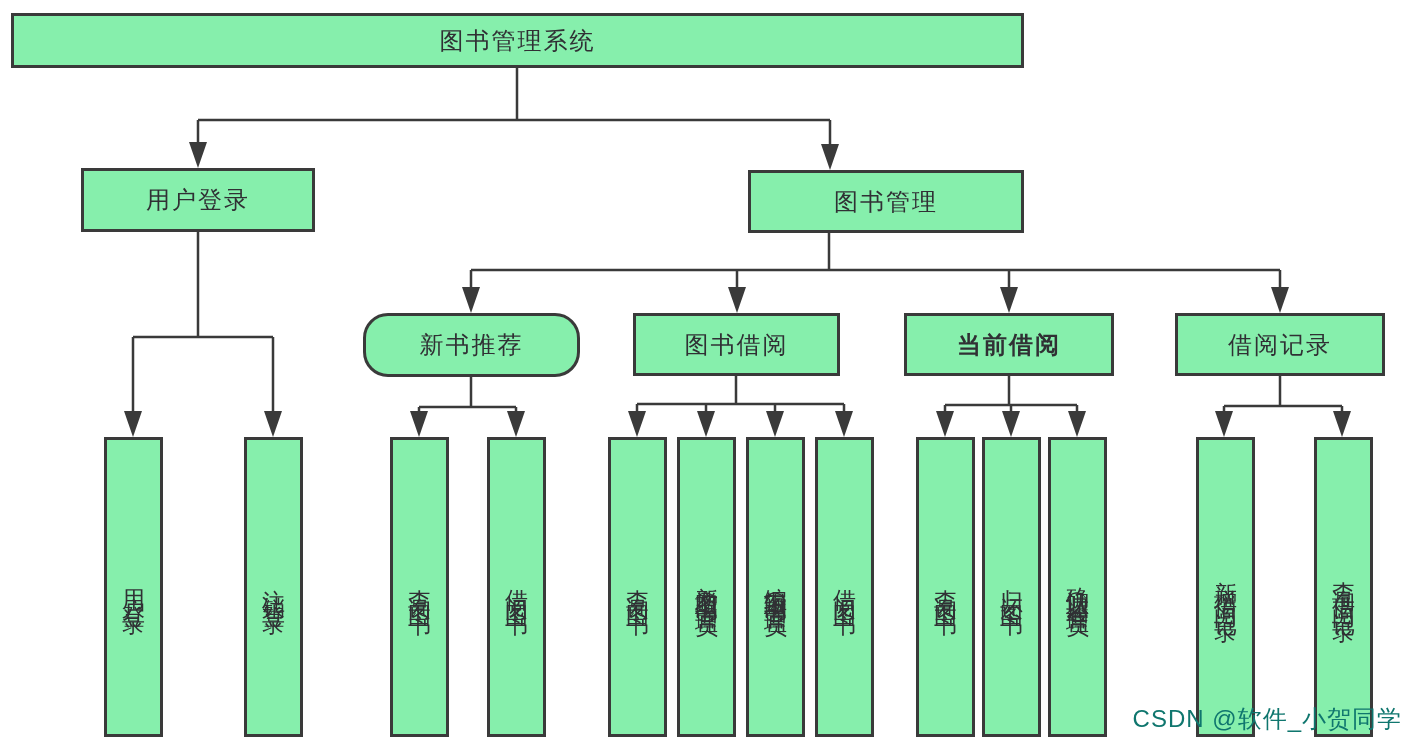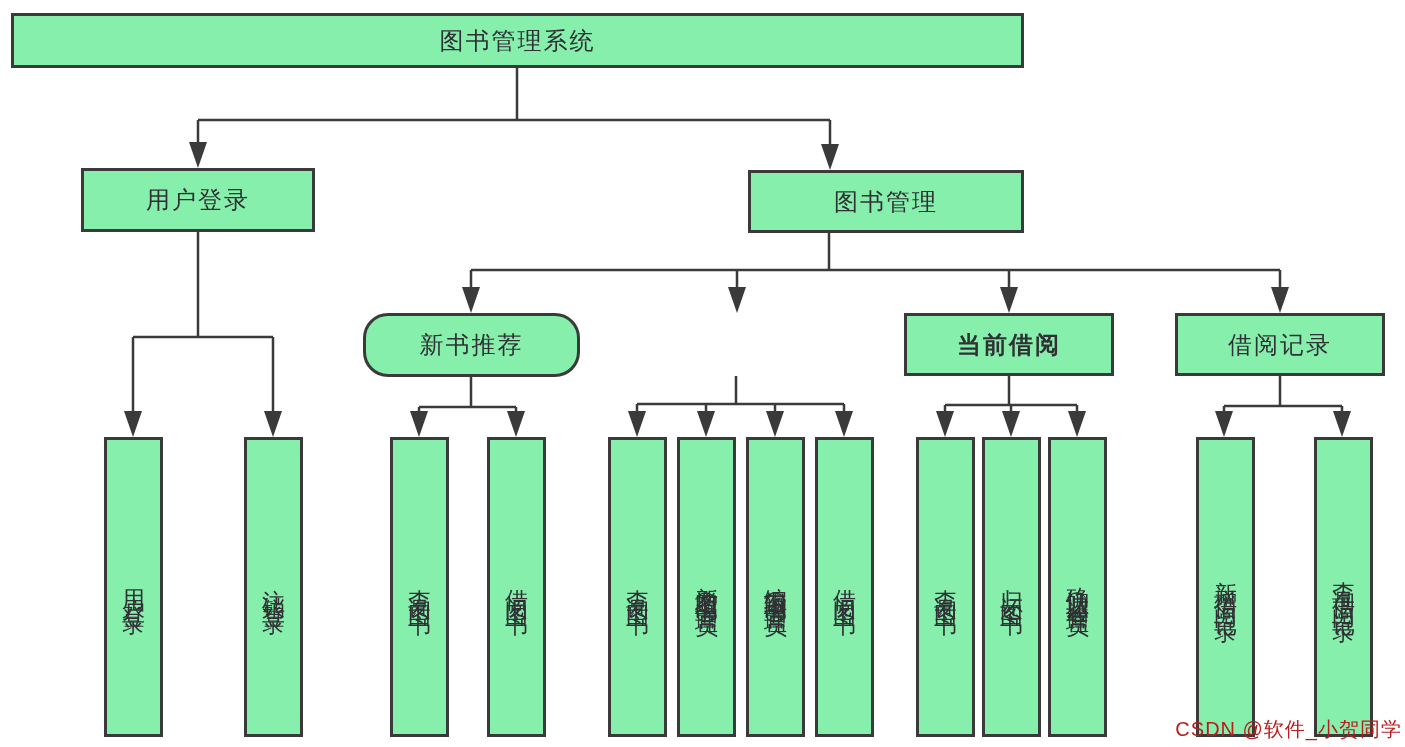--- a/index.html
+++ b/index.html
@@ -60,24 +60,24 @@
   #n-g3b3 { left: 746px; }
   #n-g3b4 { left: 815px; }
   #n-g4b1 { left: 916px; }
   #n-g4b2 { left: 982px; }
   #n-g4b3 { left: 1048px; }
   #n-g5b1 { left: 1196px; }
   #n-g5b2 { left: 1314px; }
   .watermark {
     position: absolute;
     right: 3px;
-    bottom: 4px;
+    bottom: 12px;
     z-index: 5;
-    font-size: 20px;
-    color: #b91c1c;
+    font-size: 24px;
+    color: #0f766e;
     letter-spacing: 1px;
     white-space: nowrap;
   }
 </style>
 </head>
 <body>
 
 <div class="canvas">
 
   <svg class="connectors" viewBox="0 0 1405 747" aria-hidden="true">
@@ -116,20 +116,23 @@
 
   <div id="n-user-login" class="node h">
     <span>用户登录</span>
   </div>
   <div id="n-book-mgmt" class="node h">
     <span>图书管理</span>
   </div>
 
   <div id="n-new-books" class="node h">
     <span>新书推荐</span>
+  </div>
+  <div id="n-book-borrow" class="node h">
+    <span>图书借阅</span>
   </div>
   <div id="n-current-borrow" class="node h">
     <span>当前借阅</span>
   </div>
   <div id="n-borrow-records" class="node h">
     <span>借阅记录</span>
   </div>
 
   <div id="n-g1b1" class="node leaf">
     <span class="vtext">用户登录</span>

